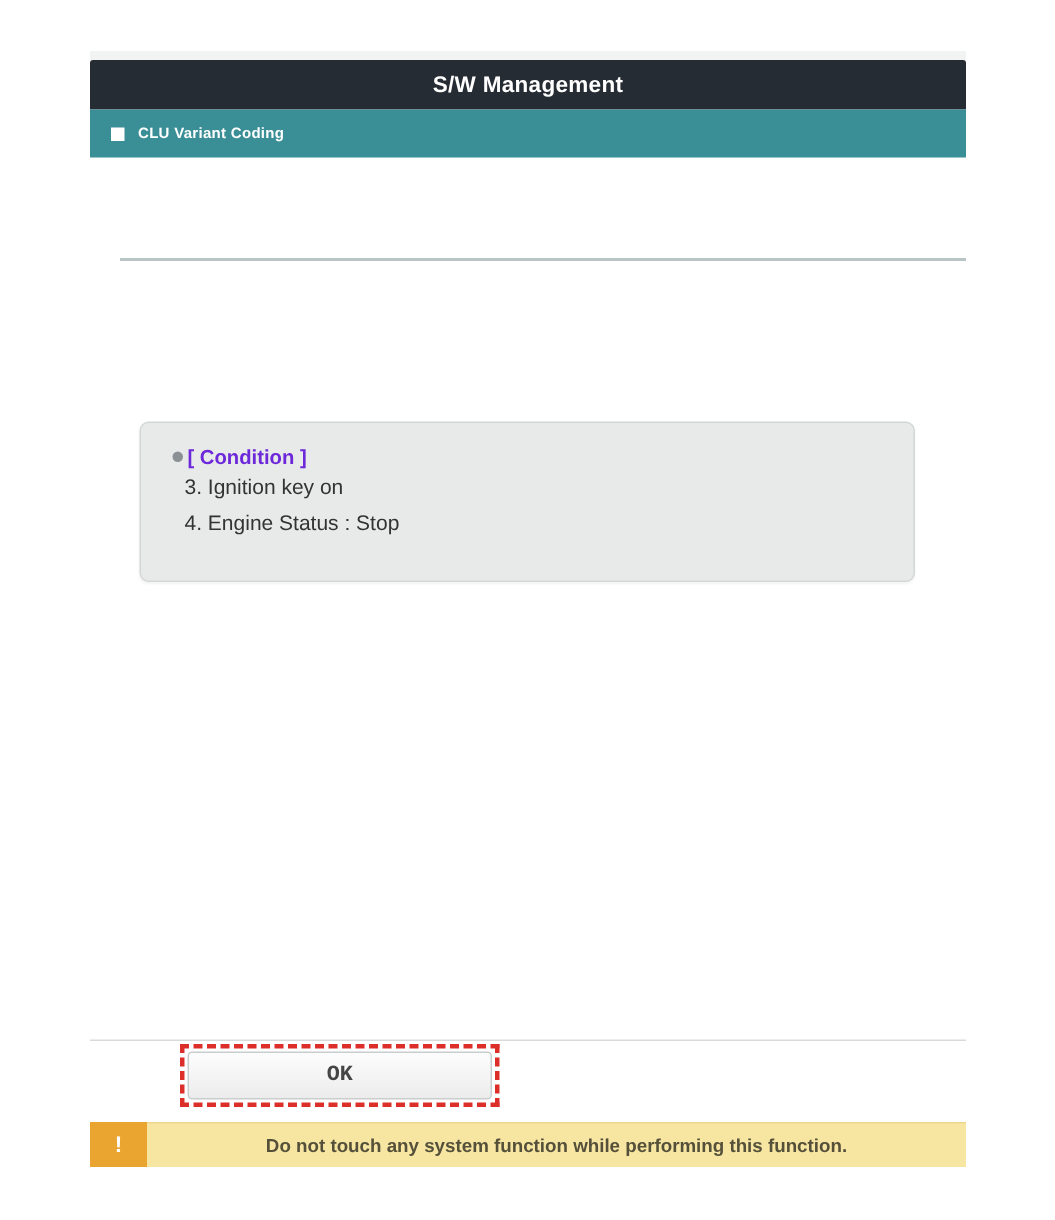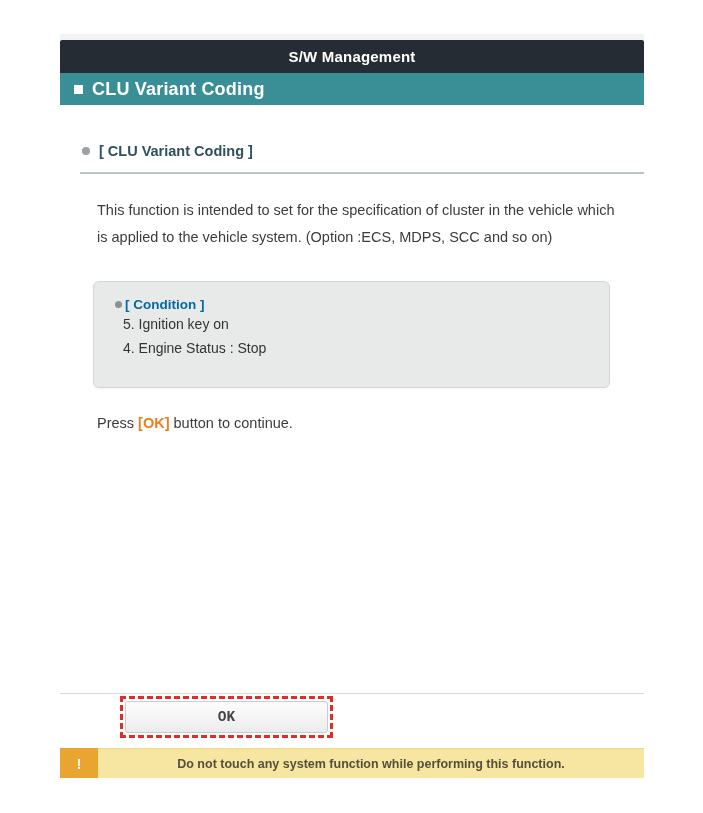--- a/index.html
+++ b/index.html
@@ -22,37 +22,37 @@
   .top-sliver{position:absolute;left:60px;top:34px;width:584px;height:6px;background:#f2f3f3;}
 
   .main-header{position:absolute;left:60px;top:40px;width:584px;height:33px;
     background:var(--dark-header);border-radius:2px 2px 0 0;
     display:flex;align-items:center;justify-content:center;}
   .main-header .title{color:#ffffff;font-size:15px;font-weight:bold;letter-spacing:.2px;}
 
   .sub-header{position:absolute;left:60px;top:73px;width:584px;height:32px;
     background:var(--teal);display:flex;align-items:center;padding-left:14px;}
   .sq-bullet{width:9px;height:9px;background:#ffffff;margin-right:9px;flex:0 0 auto;}
-  .sub-header .label{color:#ffffff;font-size:18px;font-weight:bold;letter-spacing:.2px;}
+  .sub-header .label{color:#ffffff;font-size:10px;font-weight:bold;letter-spacing:.2px;}
 
   .section-title-row{position:absolute;left:82px;top:143px;display:flex;align-items:center;}
   .dot-bullet{width:8px;height:8px;border-radius:50%;background:#9aa1a4;margin-right:9px;flex:0 0 auto;}
   .section-title-row .txt{color:var(--section-title);font-size:14.5px;font-weight:bold;}
 
   .rule{position:absolute;left:80px;top:172px;width:564px;height:2px;background:#b9c5c5;}
 
   .description{position:absolute;left:97px;top:197px;width:520px;
     color:var(--text);font-size:14.5px;line-height:27px;}
 
   .condition-box{position:absolute;left:93px;top:281px;width:517px;height:107px;
     background:var(--box-bg);border:1px solid #d3d7d7;border-radius:6px;
     box-shadow:0 1px 2px rgba(0,0,0,.05);padding:15px 0 0 21px;}
   .cond-title{display:flex;align-items:center;}
   .cond-dot{width:7px;height:7px;border-radius:50%;background:#8a9094;margin-right:3px;flex:0 0 auto;}
-  .cond-title .txt{color:#0369a1;font-size:13.5px;font-weight:bold;}
+  .cond-title .txt{color:#6d28d9;font-size:13.5px;font-weight:bold;}
   .cond-item{color:#333333;font-size:14px;line-height:24px;margin-left:8px;}
   .cond-item:first-of-type{margin-top:8px;}
 
   .instruction{position:absolute;left:97px;top:415px;font-size:14.5px;color:var(--text);}
   .instruction .hl{color:var(--orange-accent);font-weight:bold;}
 
   .footer-divider{position:absolute;left:60px;top:693px;width:584px;height:1px;background:#d9dbdb;}
 
   .ok-highlight{position:absolute;left:120px;top:696px;width:213px;height:42px;
     border:3px dashed var(--highlight-red);background:transparent;display:flex;}
@@ -78,44 +78,33 @@
 
   <div class="main-header">
     <div class="title">S/W Management</div>
   </div>
 
   <div class="sub-header">
     <span class="sq-bullet"></span>
     <span class="label">CLU Variant Coding</span>
   </div>
 
-  <div class="section-title-row">
-    <span class="dot-bullet"></span>
-    <span class="txt">[ CLU Variant Coding ]</span>
-  </div>
 
   <div class="rule"></div>
 
-  <div class="description">
-    <span>This function is intended to set for the specification of cluster in the vehicle</span>
-    <span>which is applied to the vehicle system. (Option :ECS, MDPS, SCC and so on)</span>
-  </div>
 
   <div class="condition-box">
     <div class="cond-title">
       <span class="cond-dot"></span>
       <span class="txt">[ Condition ]</span>
     </div>
-    <div class="cond-item">5. Ignition key on</div>
+    <div class="cond-item">3. Ignition key on</div>
     <div class="cond-item">4. Engine Status : Stop</div>
   </div>
 
-  <div class="instruction">
-    <span>Press </span><span class="hl">[OK]</span><span> button to continue.</span>
-  </div>
 
   <div class="footer-divider"></div>
 
   <div class="ok-highlight">
     <button class="btn ok-btn">OK</button>
   </div>
 
 
   <div class="warning-bar">
     <div class="warning-icon">!</div>

